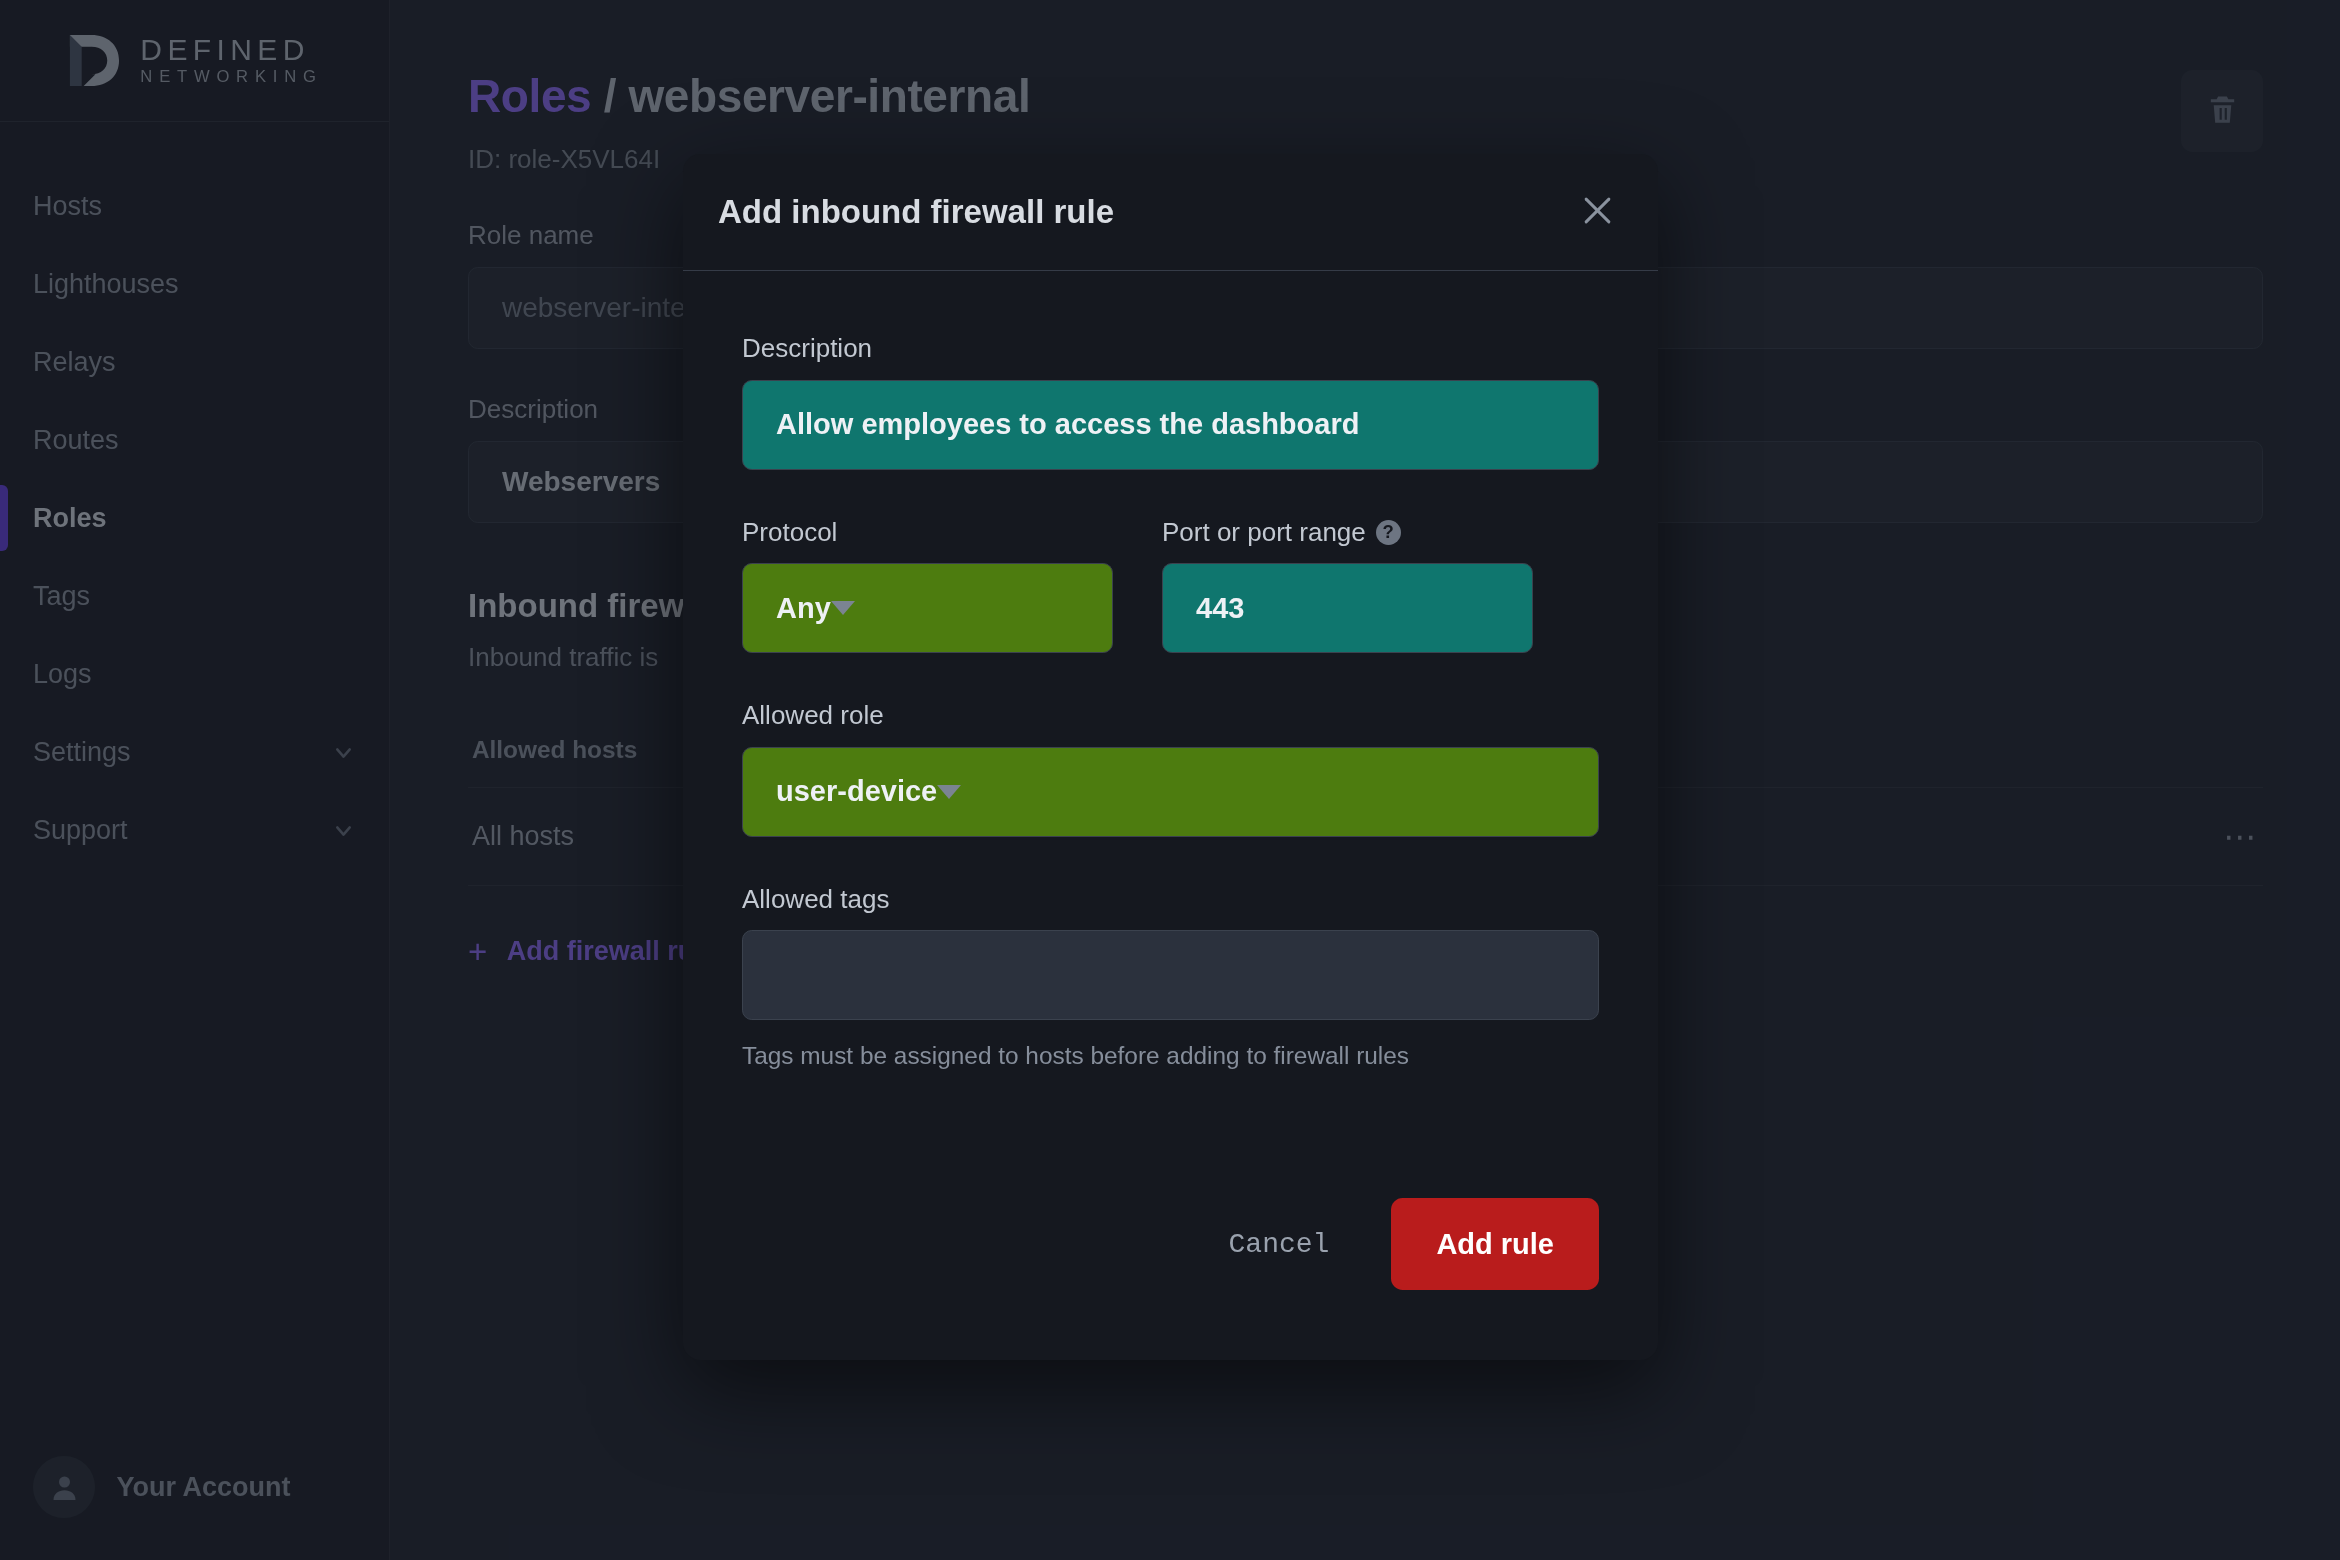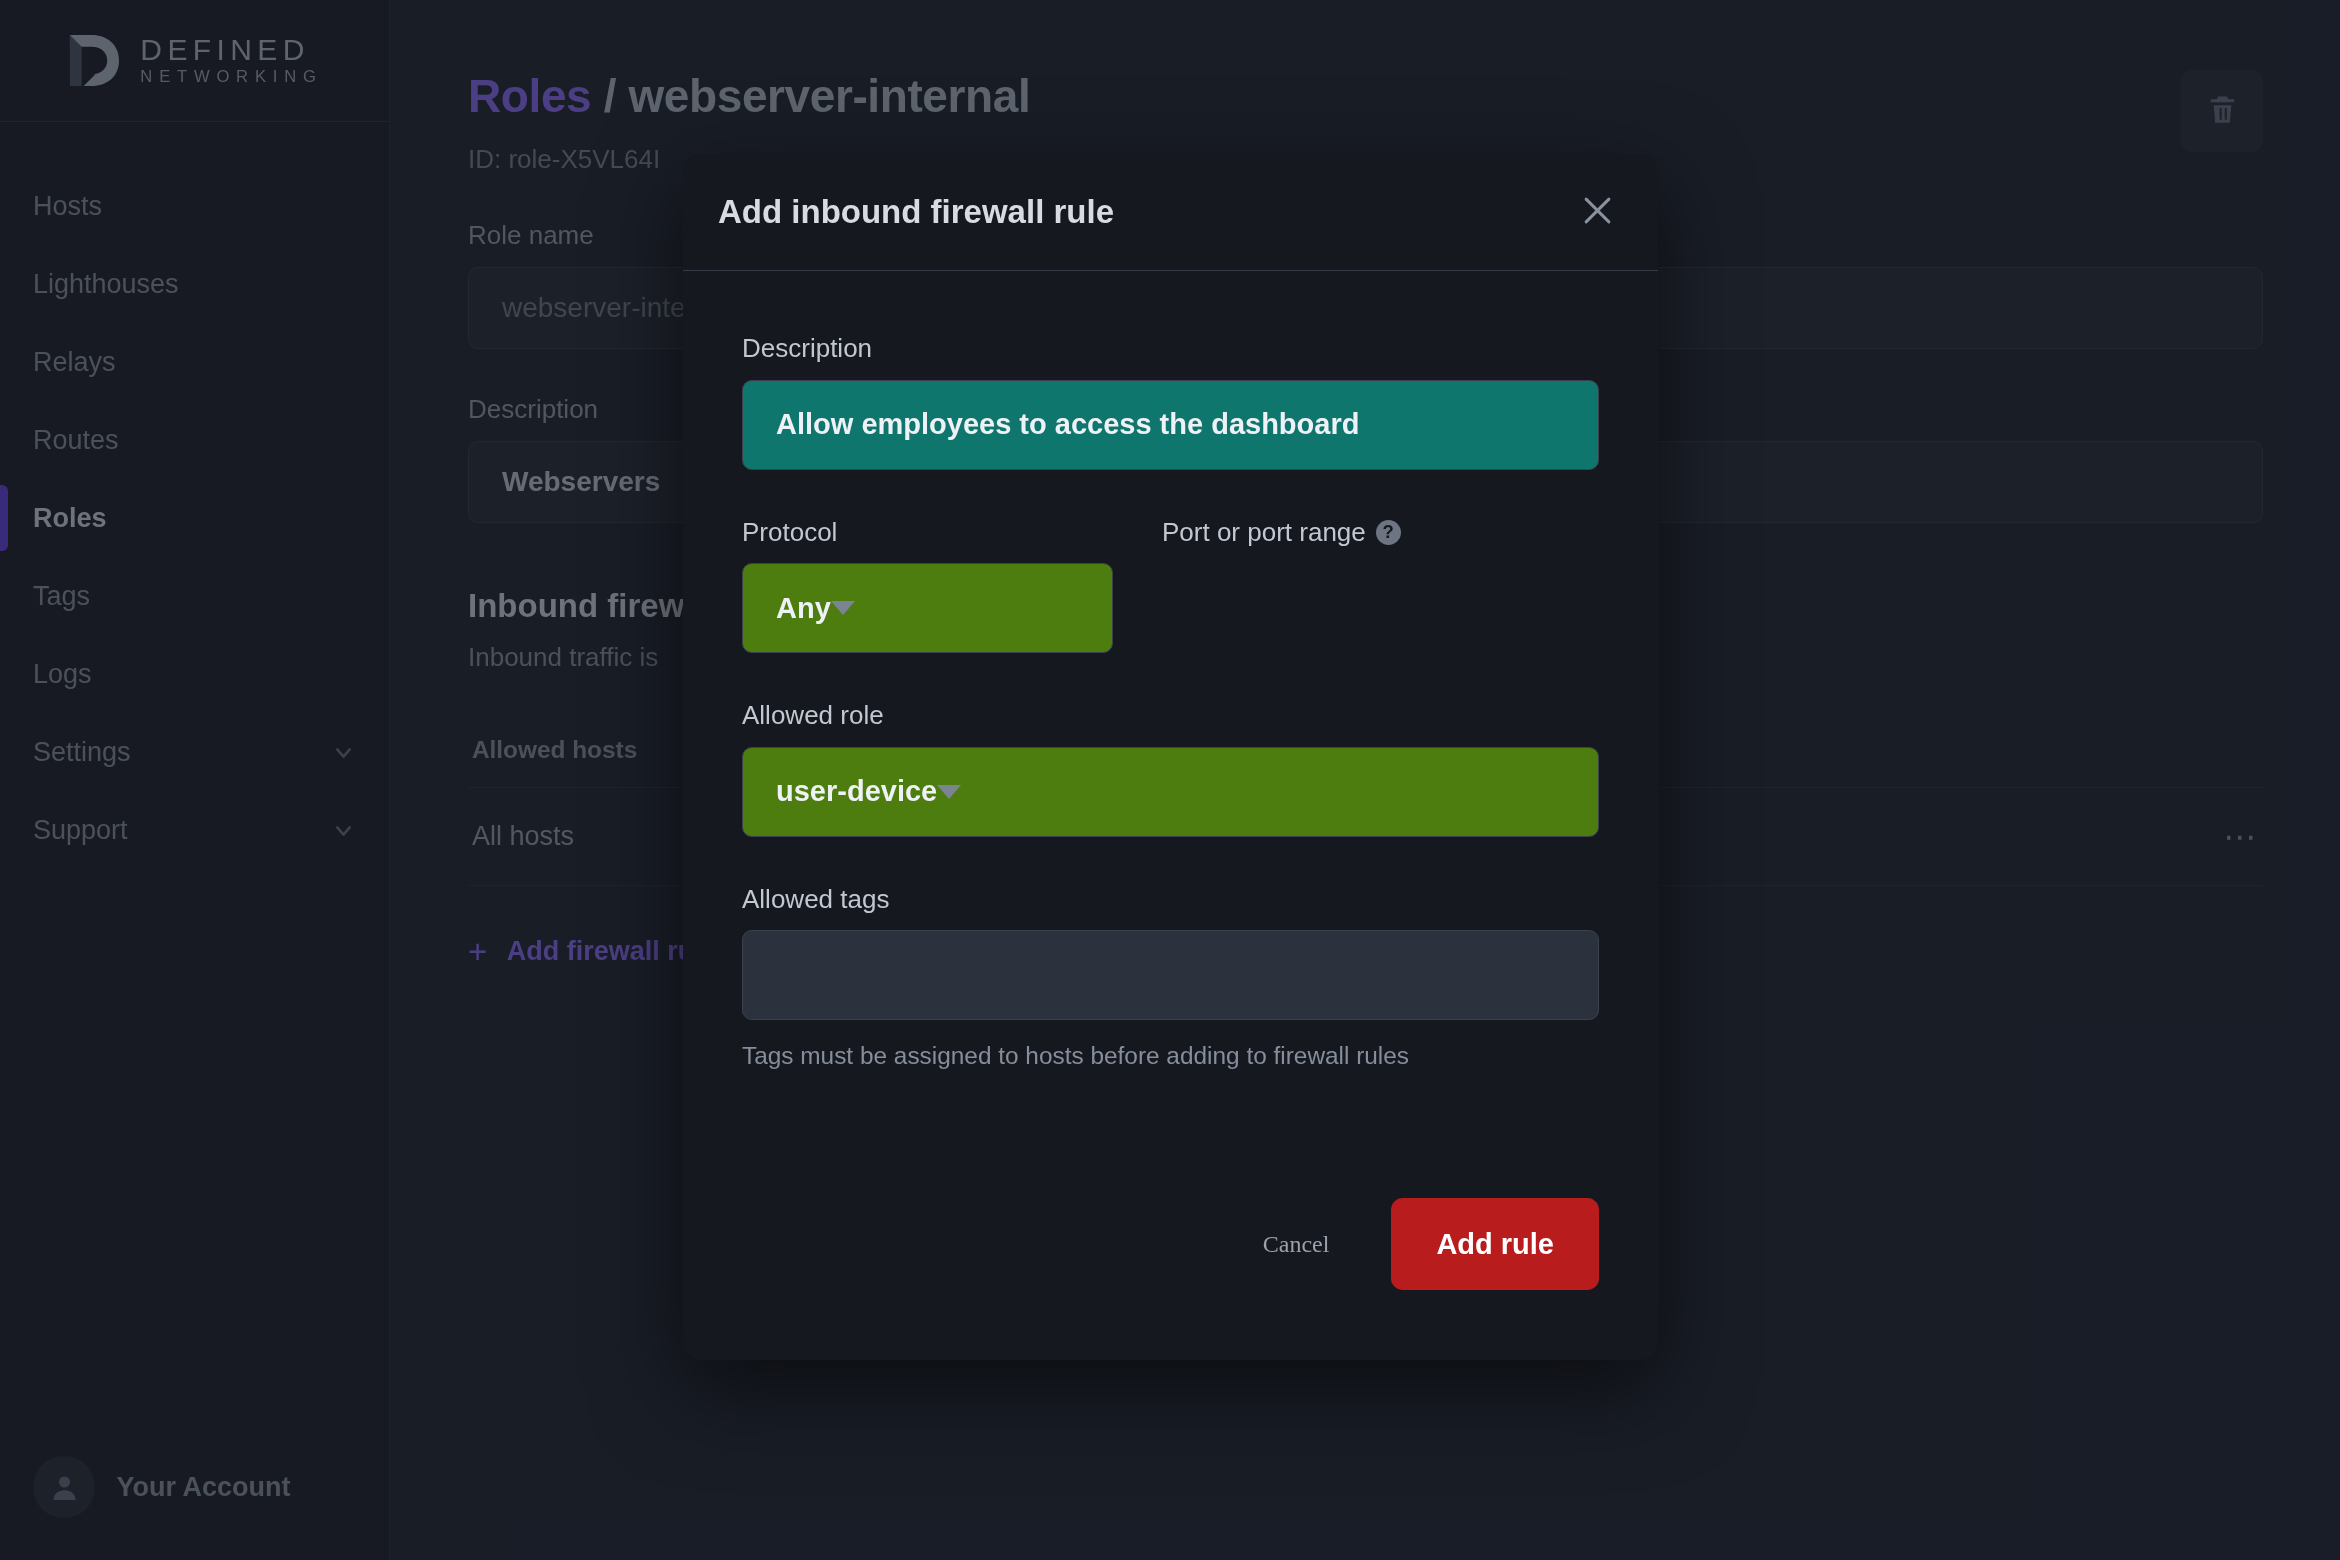--- a/index.html
+++ b/index.html
@@ -360,23 +360,23 @@
     justify-content: flex-end;
     gap: 35px;
     padding: 0 59px 0 59px;
     margin-top: 49px;
     margin-bottom: 70px;
   }
   .btn-ghost {
     background: none;
     border: none;
     color: #9aa2ae;
-    font-size: 24px;
+    font-size: 28px;
     font-weight: 500;
-    font-family: Liberation Serif, serif;
+    font-family: Liberation Mono, monospace;
     padding: 23.4px 27px;
     cursor: pointer;
   }
   .btn-primary {
     background: #b91c1c;
     border: none;
     border-radius: 11.7px;
     color: #ffffff;
     font-size: 29px;
     font-weight: 700;
@@ -556,20 +556,21 @@
           <div class="m-select">
             <span>Any</span>
             <span class="caret"></span>
           </div>
         </div>
         <div class="col-port">
           <div class="m-label">
             <span>Port or port range</span>
             <span class="help-icon">?</span>
           </div>
+          <input class="m-input" type="text" value="443" style="">
         </div>
       </div>
 
       <div style="margin-top:47px">
         <div class="m-label">Allowed role</div>
         <div class="m-select">
           <span>user-device</span>
           <span class="caret"></span>
         </div>
       </div>

